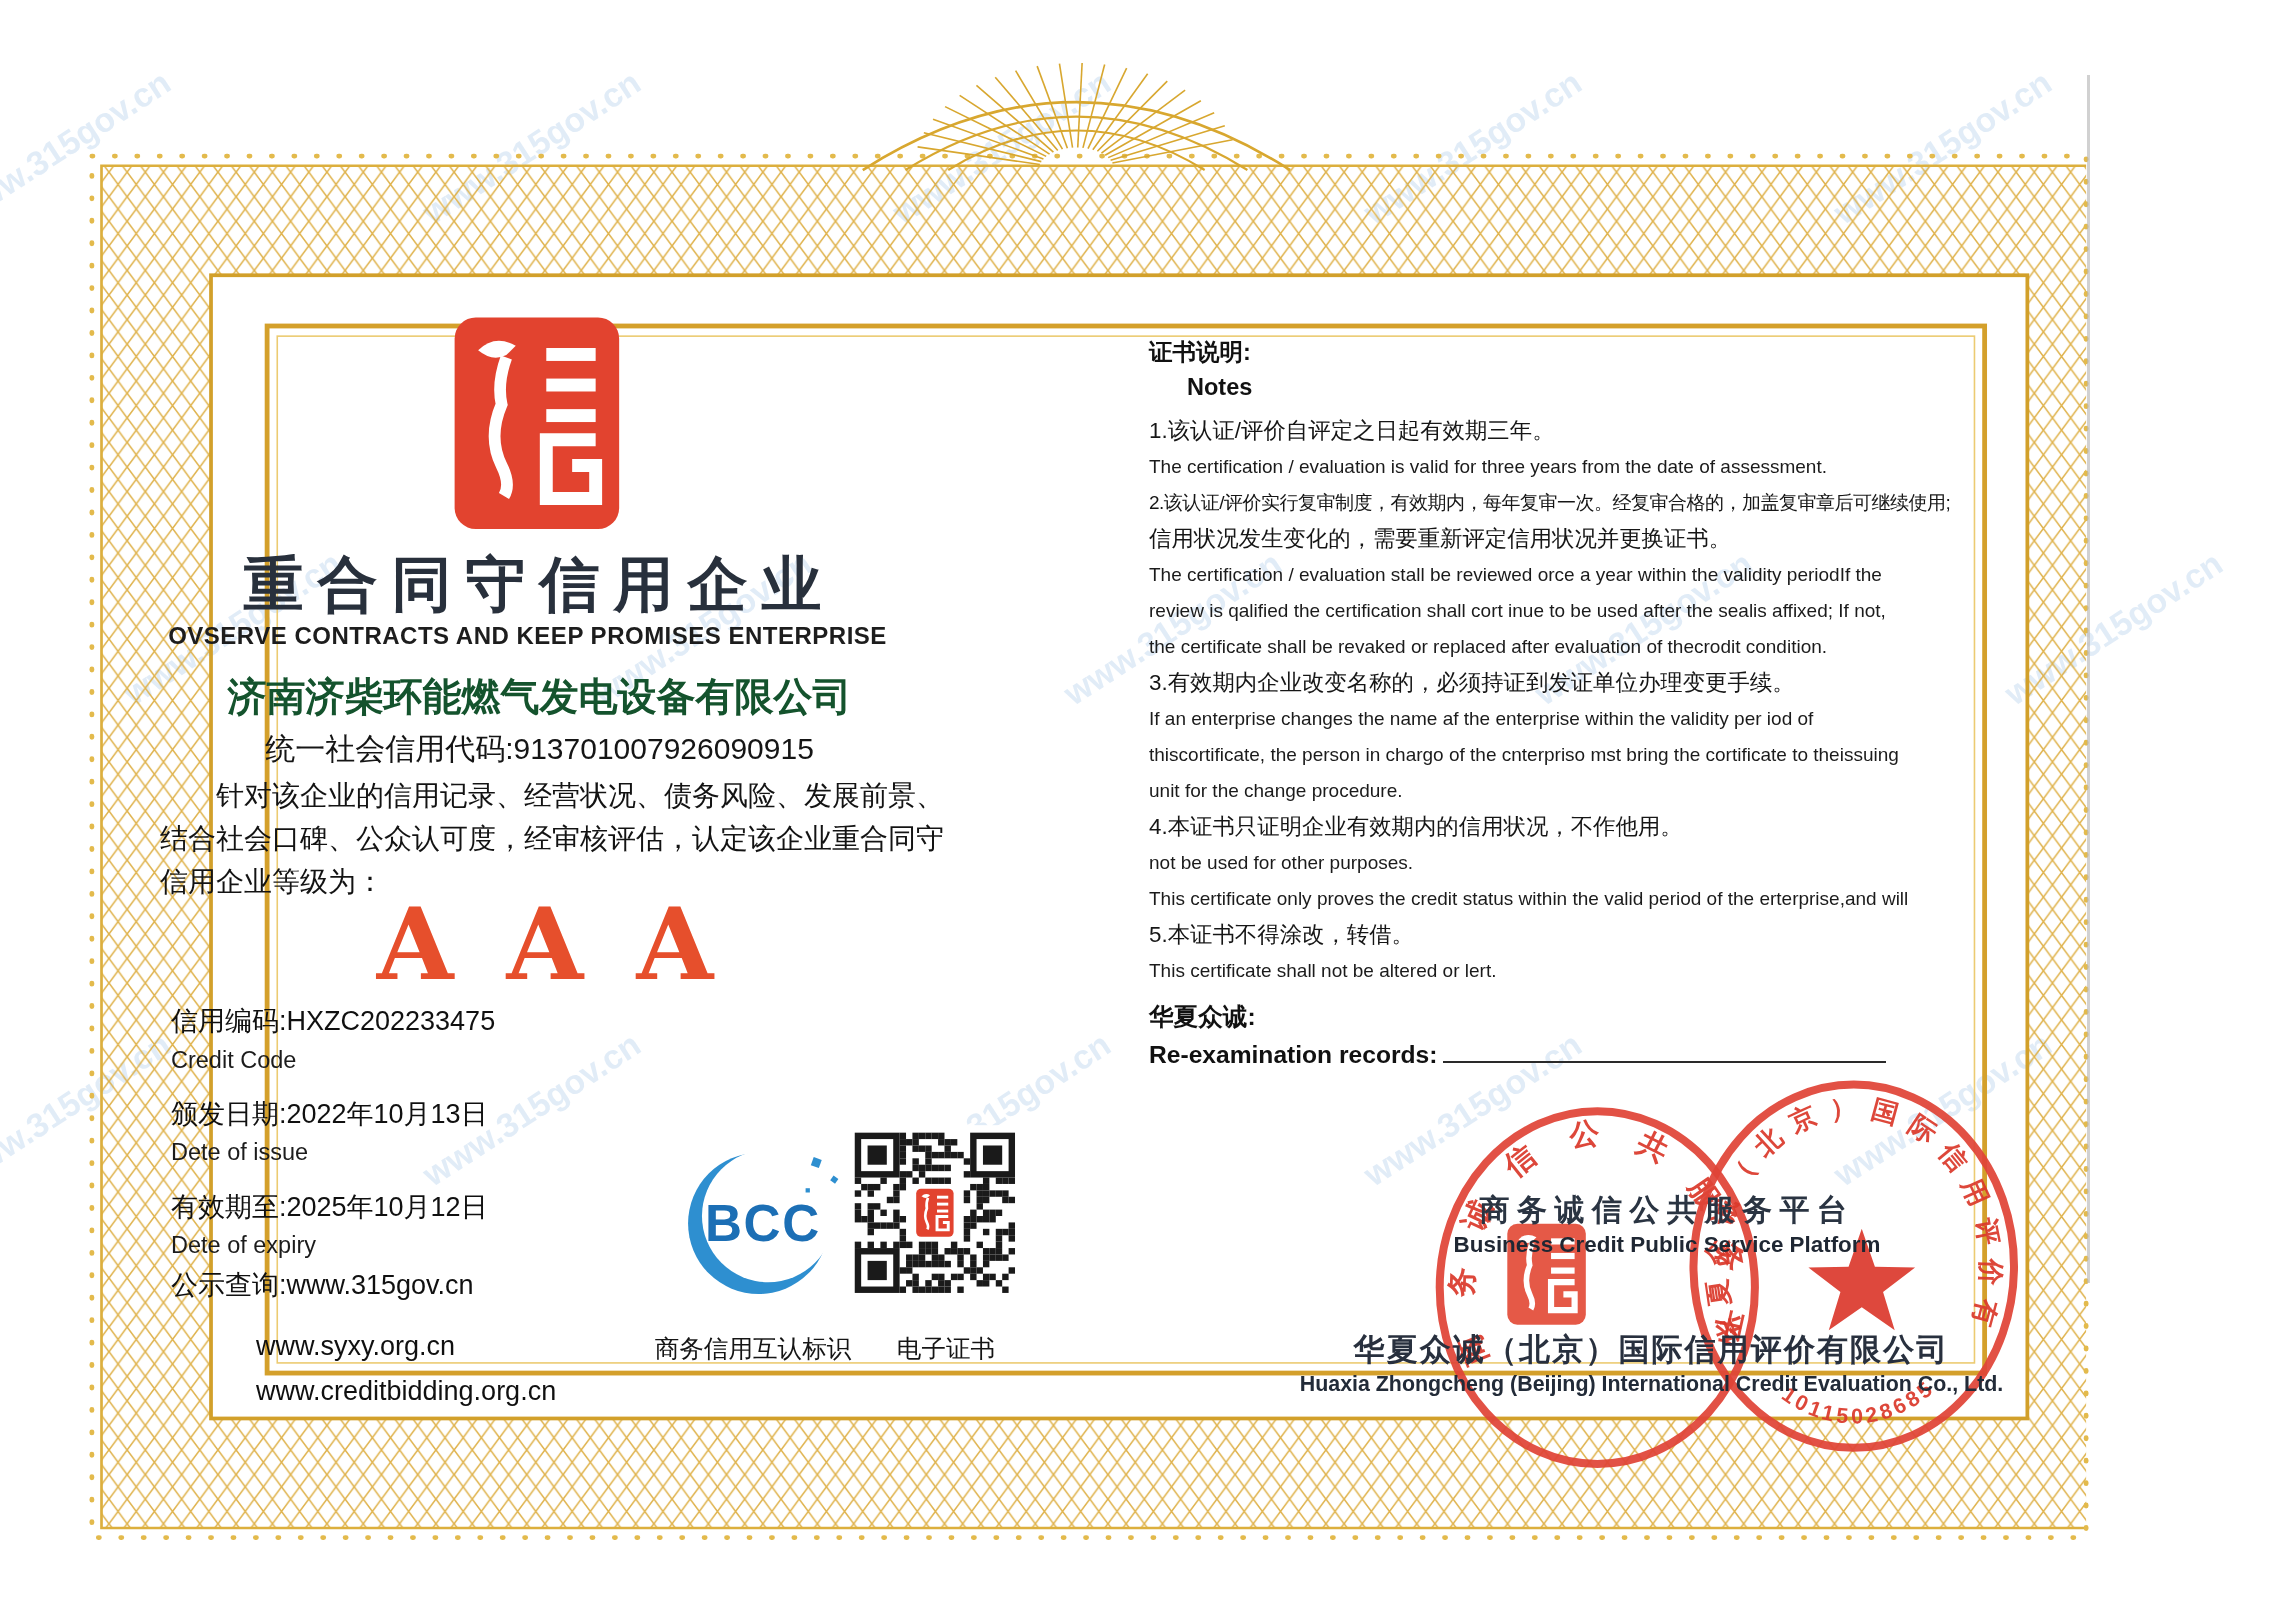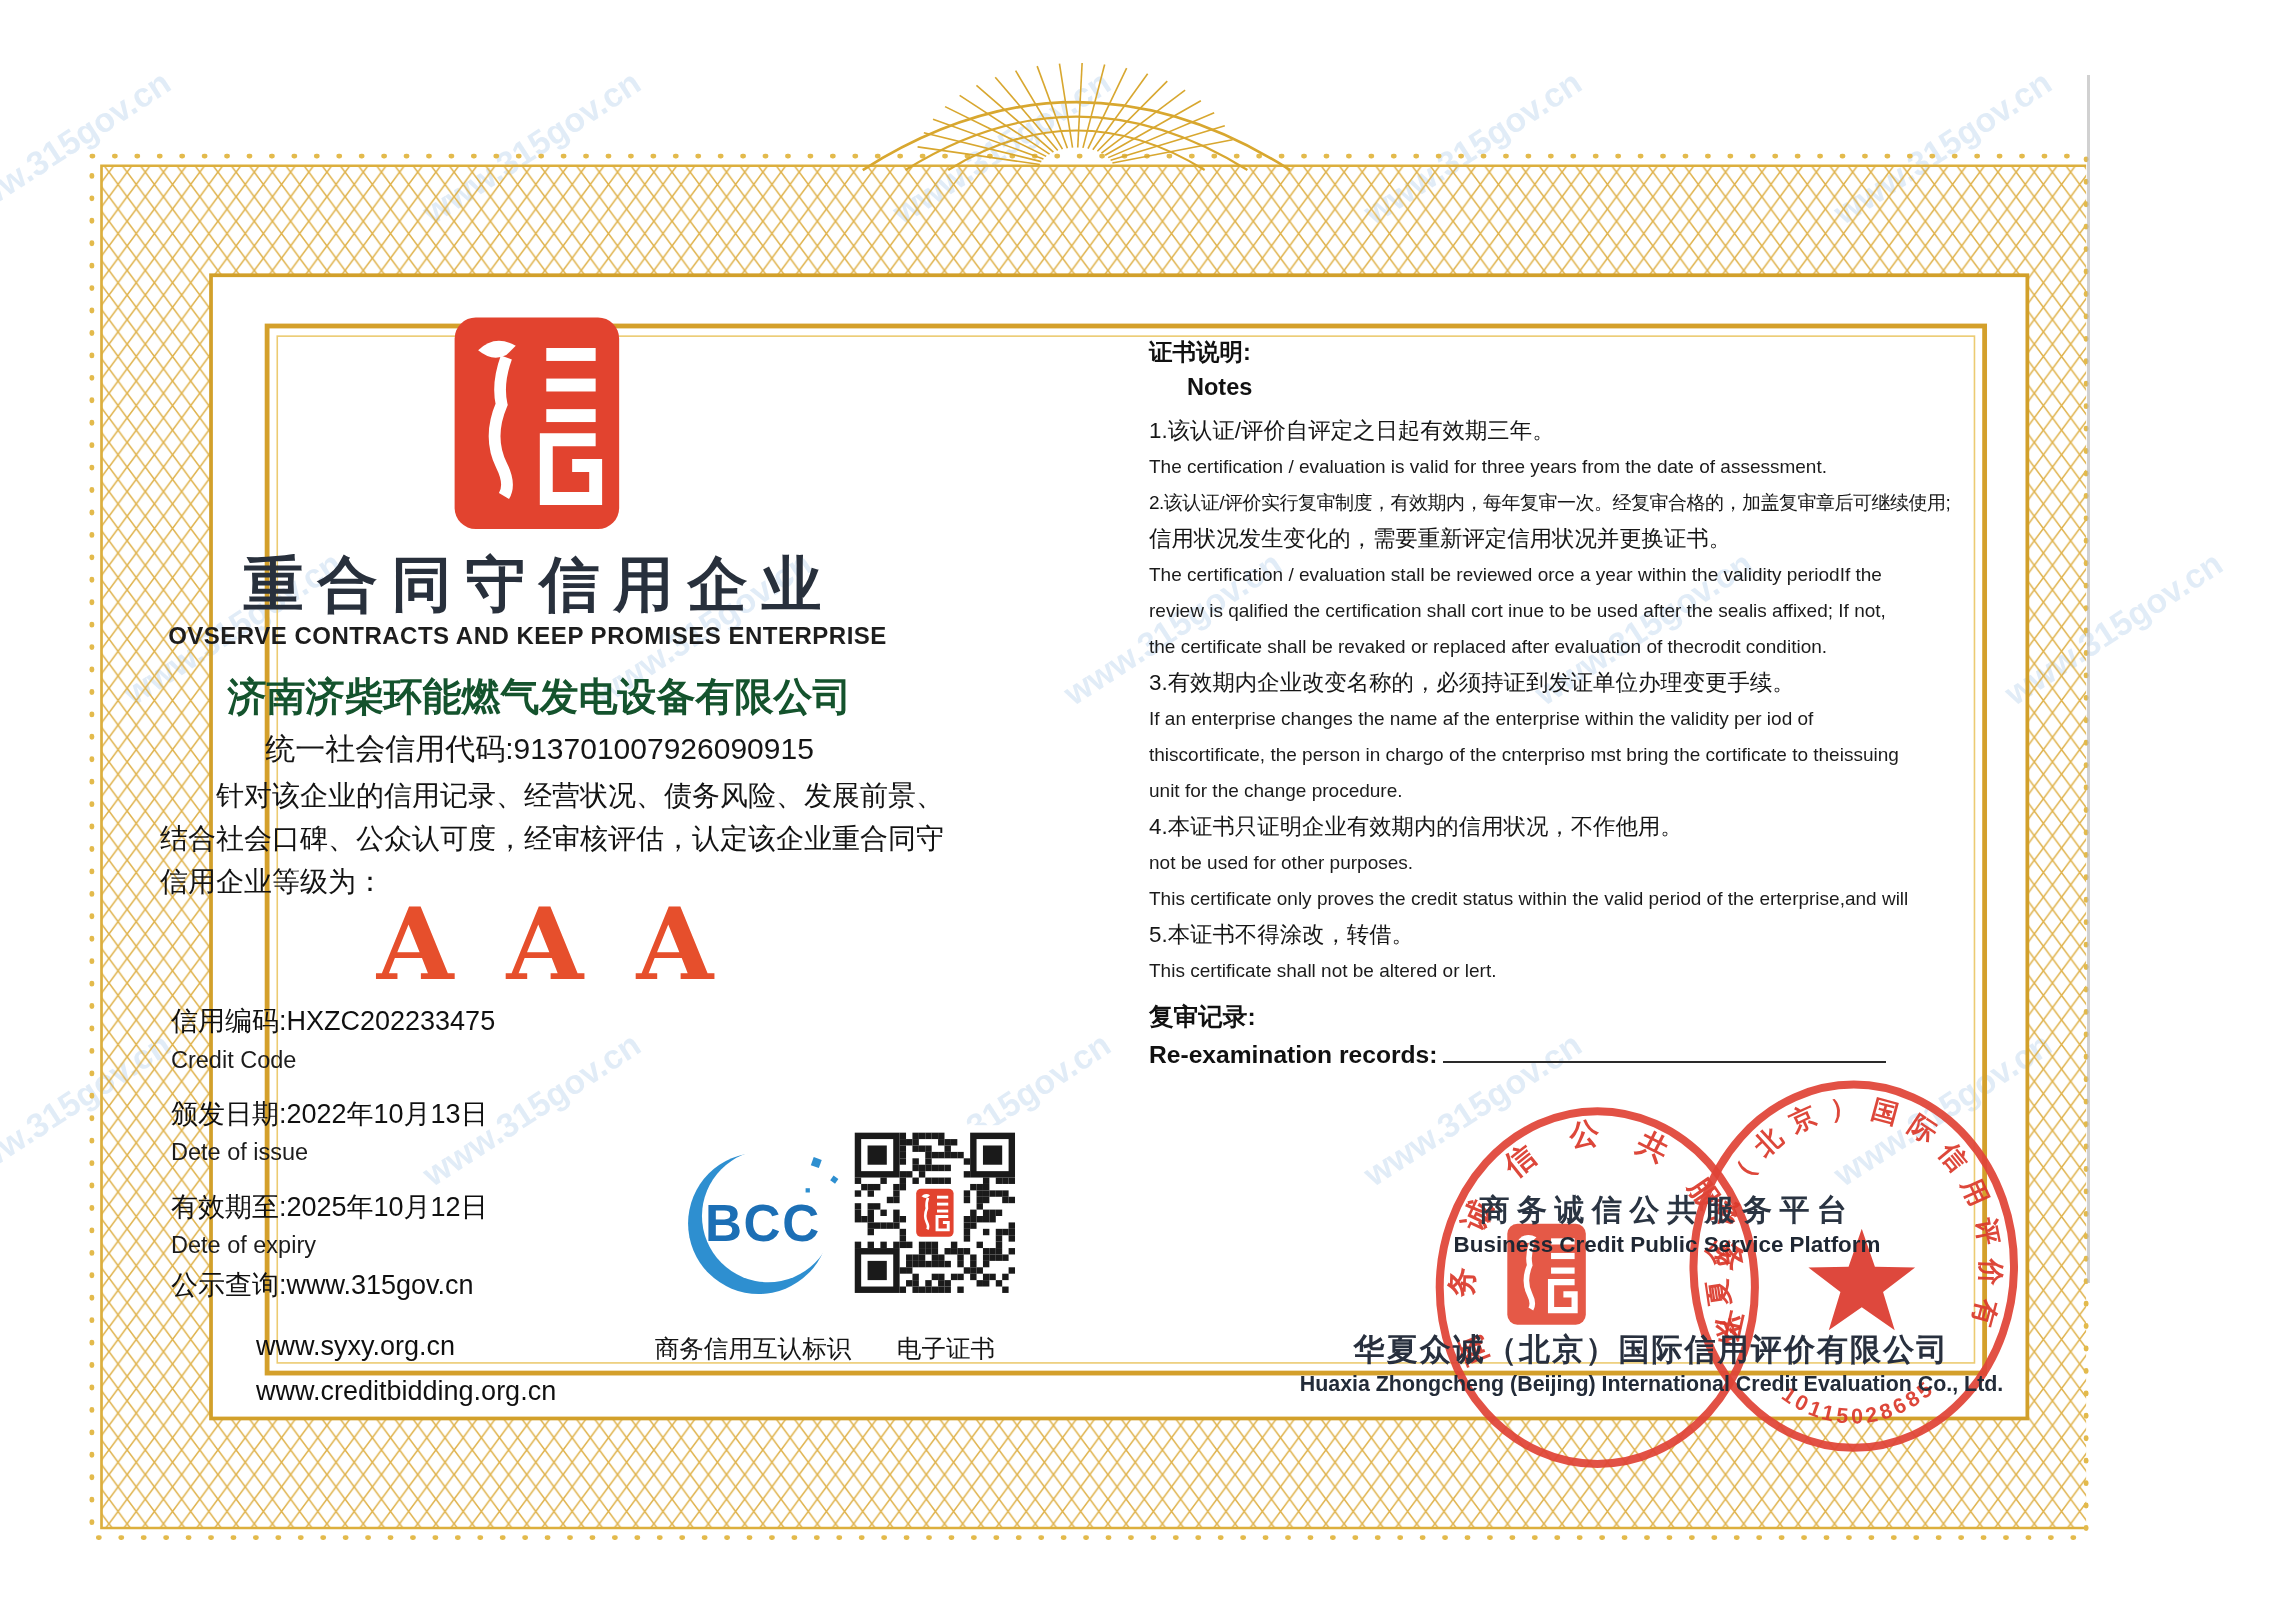--- a/index.html
+++ b/index.html
@@ -417,21 +417,21 @@
         <div class="note-line nw en">If an enterprise changes the name af the enterprise within the validity per iod of</div>
         <div class="note-line nw en">thiscortificate, the person in chargo of the cnterpriso mst bring the cortificate to theissuing</div>
         <div class="note-line nw en">unit for the change procedure.</div>
         <div class="note-line nw zh">4.本证书只证明企业有效期内的信用状况，不作他用。</div>
         <div class="note-line nw en">not be used for other purposes.</div>
         <div class="note-line nw en">This certificate only proves the credit status within the valid period of the erterprise,and will</div>
         <div class="note-line nw zh">5.本证书不得涂改，转借。</div>
         <div class="note-line nw en">This certificate shall not be altered or lert.</div>
       </div>
 
-    <div class="abs review nw" style="left:1149px;top:1000px;">复审记录:</div>
+    <div class="abs review nw" style="left:1149px;top:1000px;">华夏众诚:</div>
     <div class="abs review nw" style="left:1149px;top:1041px;">
       <span>Re-examination records:</span><span class="uline"></span>
     </div>
 
     <div class="abs ctr ov-cn nw" style="left:1309px;top:1190px;width:716px;">商务诚信公共服务平台</div>
     <div class="abs ctr ov-en nw" style="left:1309px;top:1232px;width:716px;">Business Credit Public Service Platform</div>
     <div class="abs ctr ov-cn2 nw" style="left:1272px;top:1329px;width:759px;">华夏众诚（北京）国际信用评价有限公司</div>
     <div class="abs ctr ov-en2 nw" style="left:1272px;top:1372px;width:759px;">Huaxia Zhongcheng (Beijing) International Credit Evaluation Co., Ltd.</div>
   </div>
 

